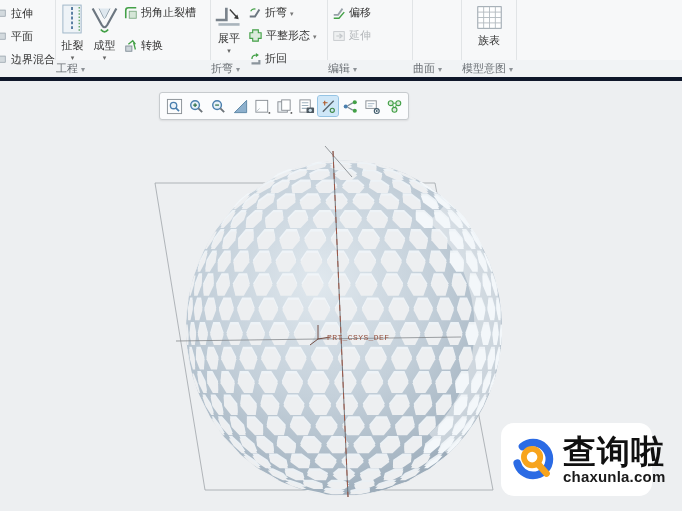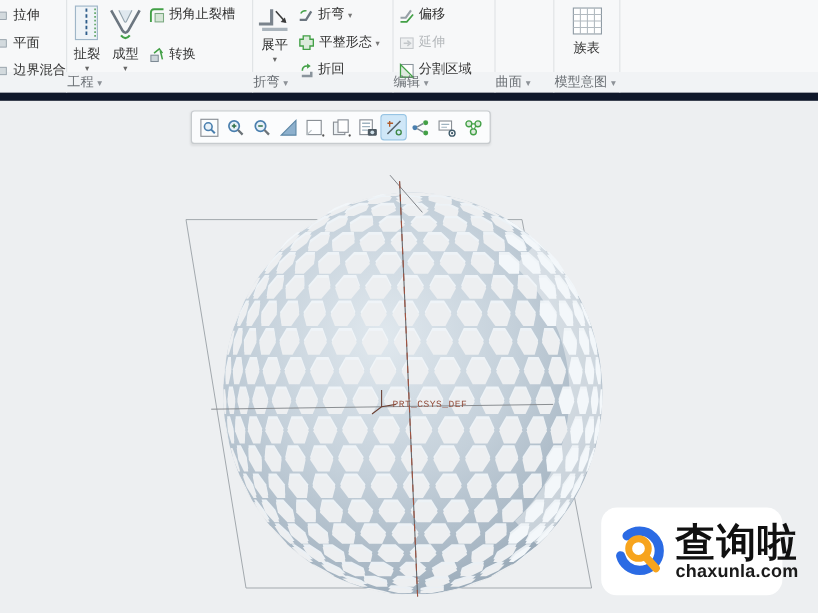--- a/index.html
+++ b/index.html
@@ -1,21 +1,21 @@
 <!DOCTYPE html>
 <html><head>
 <meta charset="utf-8">
 <style>
   html,body{margin:0;padding:0;}
   .app{position:relative;width:682px;height:511px;overflow:hidden;
        background:#edeff1;font-family:"Liberation Sans","DejaVu Sans",sans-serif;
        -webkit-font-smoothing:antialiased;}
   
   .ribbon{position:absolute;left:0;top:0;width:682px;height:77px;background:#f7f8f9;
-          border-bottom:7px solid #0f172a;display:flex;z-index:4;}
+          border-bottom:4px solid #0f172a;display:flex;z-index:4;}
   .ribbon::before{content:"";position:absolute;left:0;bottom:0;width:100%;height:17px;
           background:#f1f3f5;}
   .rsep{width:1px;height:77px;background:#e1e4e6;flex:none;}
   .rsec{position:relative;height:77px;flex:none;}
   .grp-label{position:absolute;bottom:2px;left:0;width:100%;text-align:left;
              font-size:11px;color:#6b7075;white-space:nowrap;cursor:default;}
   .grp-label::after{content:" ▾";font-size:8px;color:#8d9297;}
   .mini-item{display:flex;align-items:center;gap:3px;height:21px;font-size:11px;
              color:#333;white-space:nowrap;cursor:default;}
   .mini-item .lbl{line-height:1;}
@@ -708,29 +708,20 @@
         </div>
         <div class="mini-item disabled">
           <span class="ic">
               <svg viewBox="0 0 16 16" width="14" height="14">
                 <rect x="2" y="3" width="12" height="10" fill="#eef0f1" stroke="#c3c7ca"></rect>
                 <path d="M5 8 h5 M8.5 5.5 l3 2.5 -3 2.5" fill="none" stroke="#c3c7ca" stroke-width="1.4"></path>
               </svg>
             </span>
           <span class="lbl">延伸</span>
         </div>
-        <div class="mini-item">
-          <span class="ic">
-              <svg viewBox="0 0 16 16" width="14" height="14">
-                <rect x="2" y="2" width="12" height="12" fill="#fff" stroke="#8a949c"></rect>
-                <path d="M2 2 L14 14 L2 14 Z" fill="#dfeadf" stroke="#43a047" stroke-width="1.2"></path>
-              </svg>
-            </span>
-          <span class="lbl">分割区域</span>
-        </div>
       </div>
       <div class="grp-label">
         <span>编辑</span>
       </div>
     </div>
 
     <div class="rsep"></div>
 
     <div class="rsec g-surf">
       <div class="grp-label">

